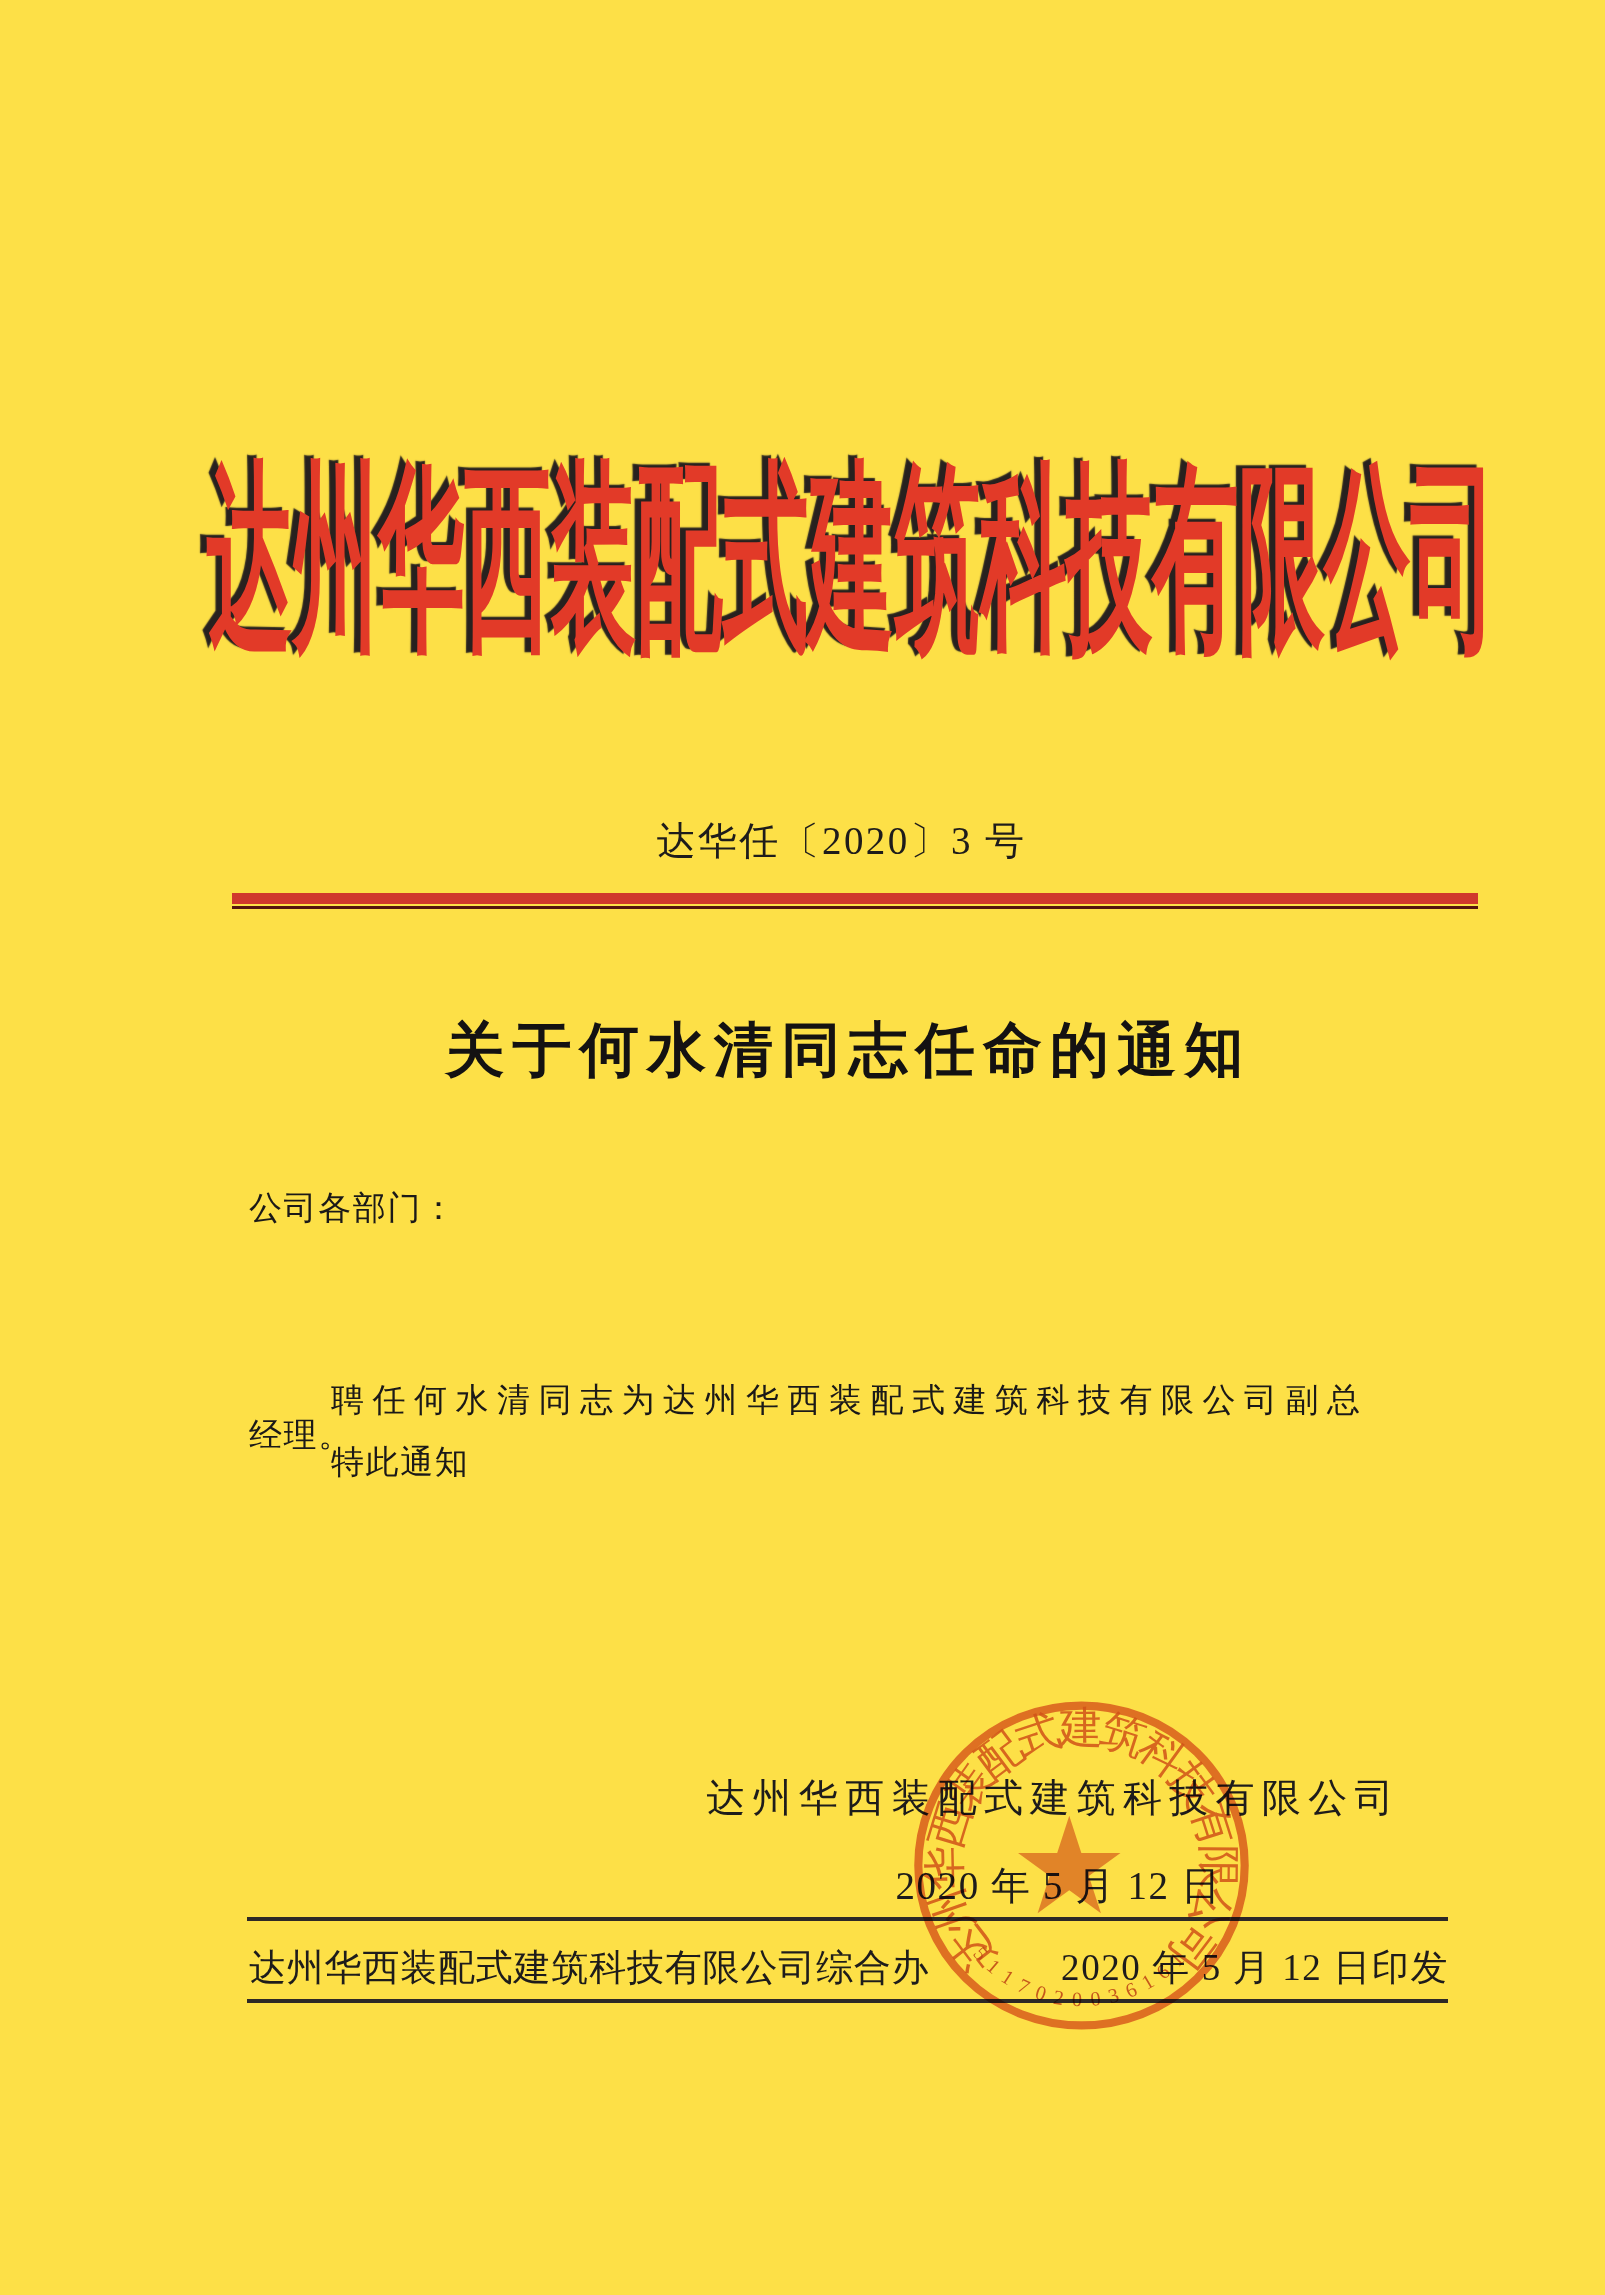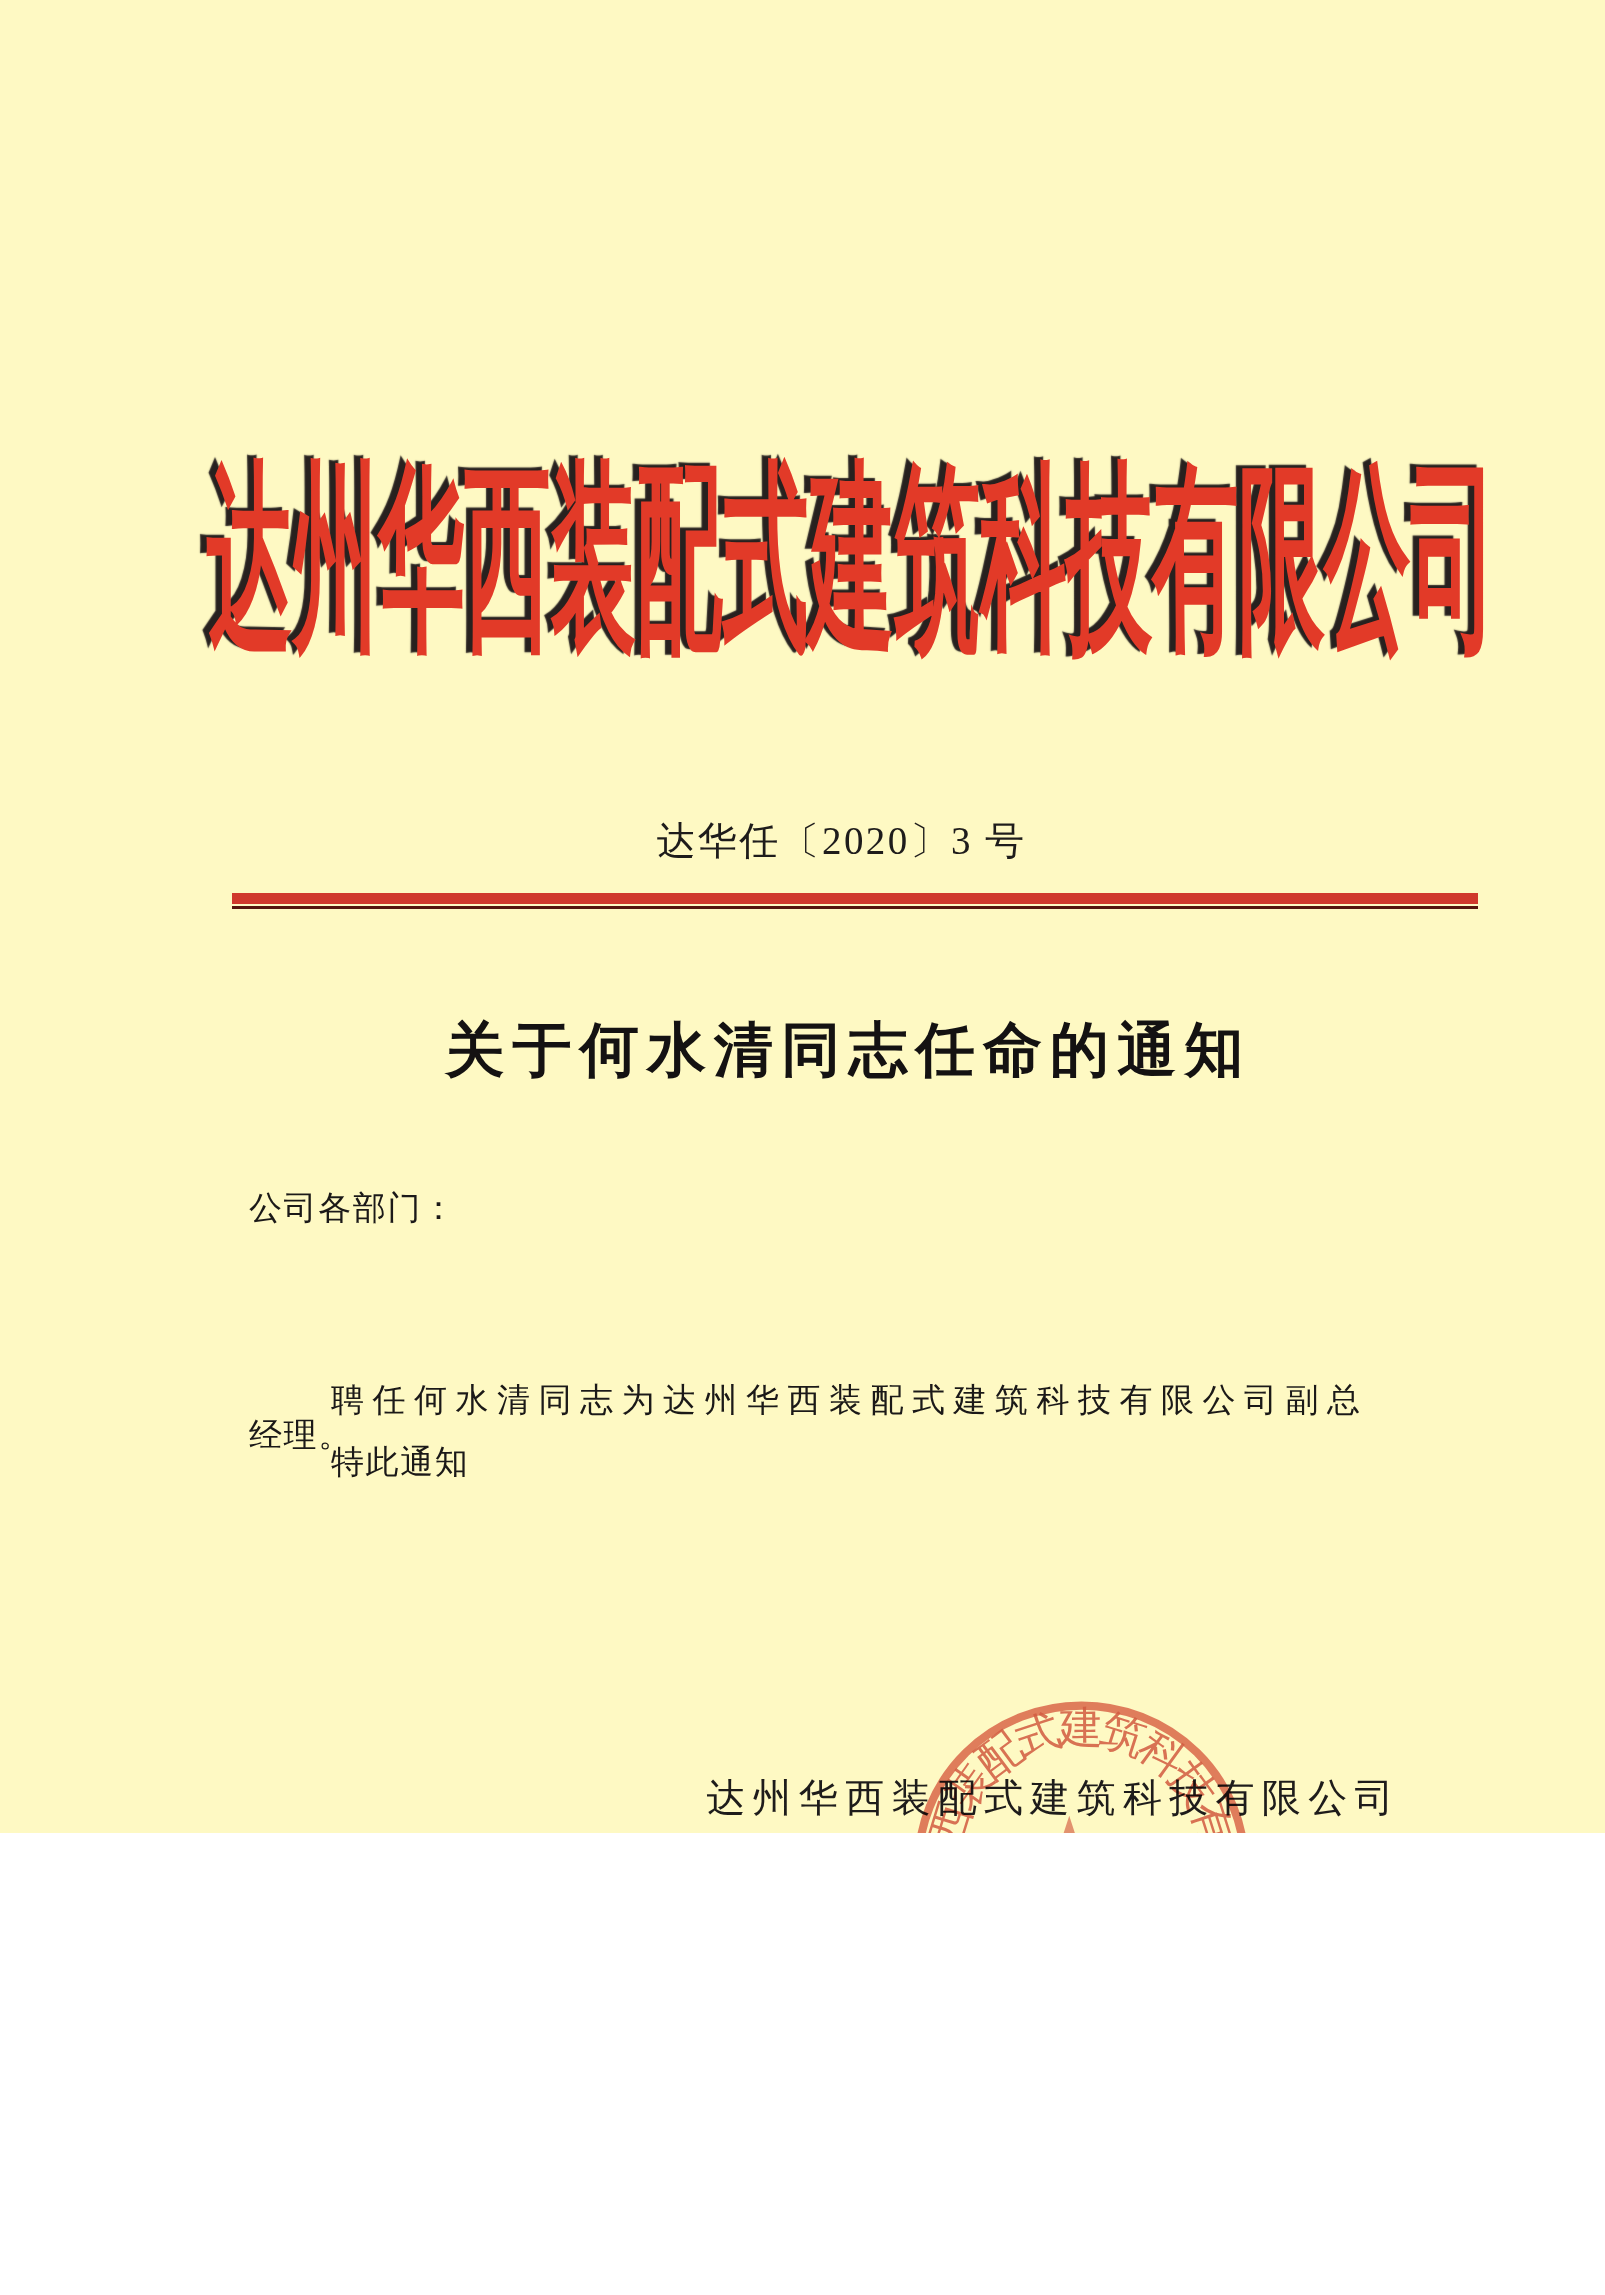--- a/index.html
+++ b/index.html
@@ -1,20 +1,20 @@
 <!DOCTYPE html>
 <html style="font-size:13px"><head>
 <meta charset="utf-8">
 <style>
   html, body { margin: 0; padding: 0; background: #ffffff; }
   .page {
     position: relative;
     width: 1605px;
-    height: 1833px;
-    background: #fef9c3;
+    height: 2295px;
+    background: #fde047;
     overflow: hidden;
     font-family: "Liberation Serif", "DejaVu Serif", serif;
     color: #1e1c1b;
   }
   .abs { position: absolute; white-space: nowrap; }
 
   
   .letterhead {
     left: 49px;
     top: 517px;
@@ -137,20 +137,21 @@
   <div class="abs body-line" style="top:1413px">经理。</div>
 
   <div class="abs body-line indent" style="top:1440px">特此通知</div>
 
   <div class="abs sig-company">达州华西装配式建筑科技有限公司</div>
 
   <div class="abs sig-date">2020 年 5 月 12 日</div>
 
   <div class="abs footer-rule-top"></div>
 
+  <div class="abs footer-issuer">达州华西装配式建筑科技有限公司综合办</div>
 
   <div class="abs footer-print-date">2020 年 5 月 12 日印发</div>
 
   <div class="abs footer-rule-bottom"></div>
 
   <svg class="abs stamp" viewBox="0 0 440 440">
     <defs>
       <path id="arcTop" d="M 124 335 A 150 150 0 1 1 316 335" fill="none"></path>
       <path id="arcBot" d="M 79 319 A 172 172 0 0 0 361 319" fill="none"></path>
     </defs>

